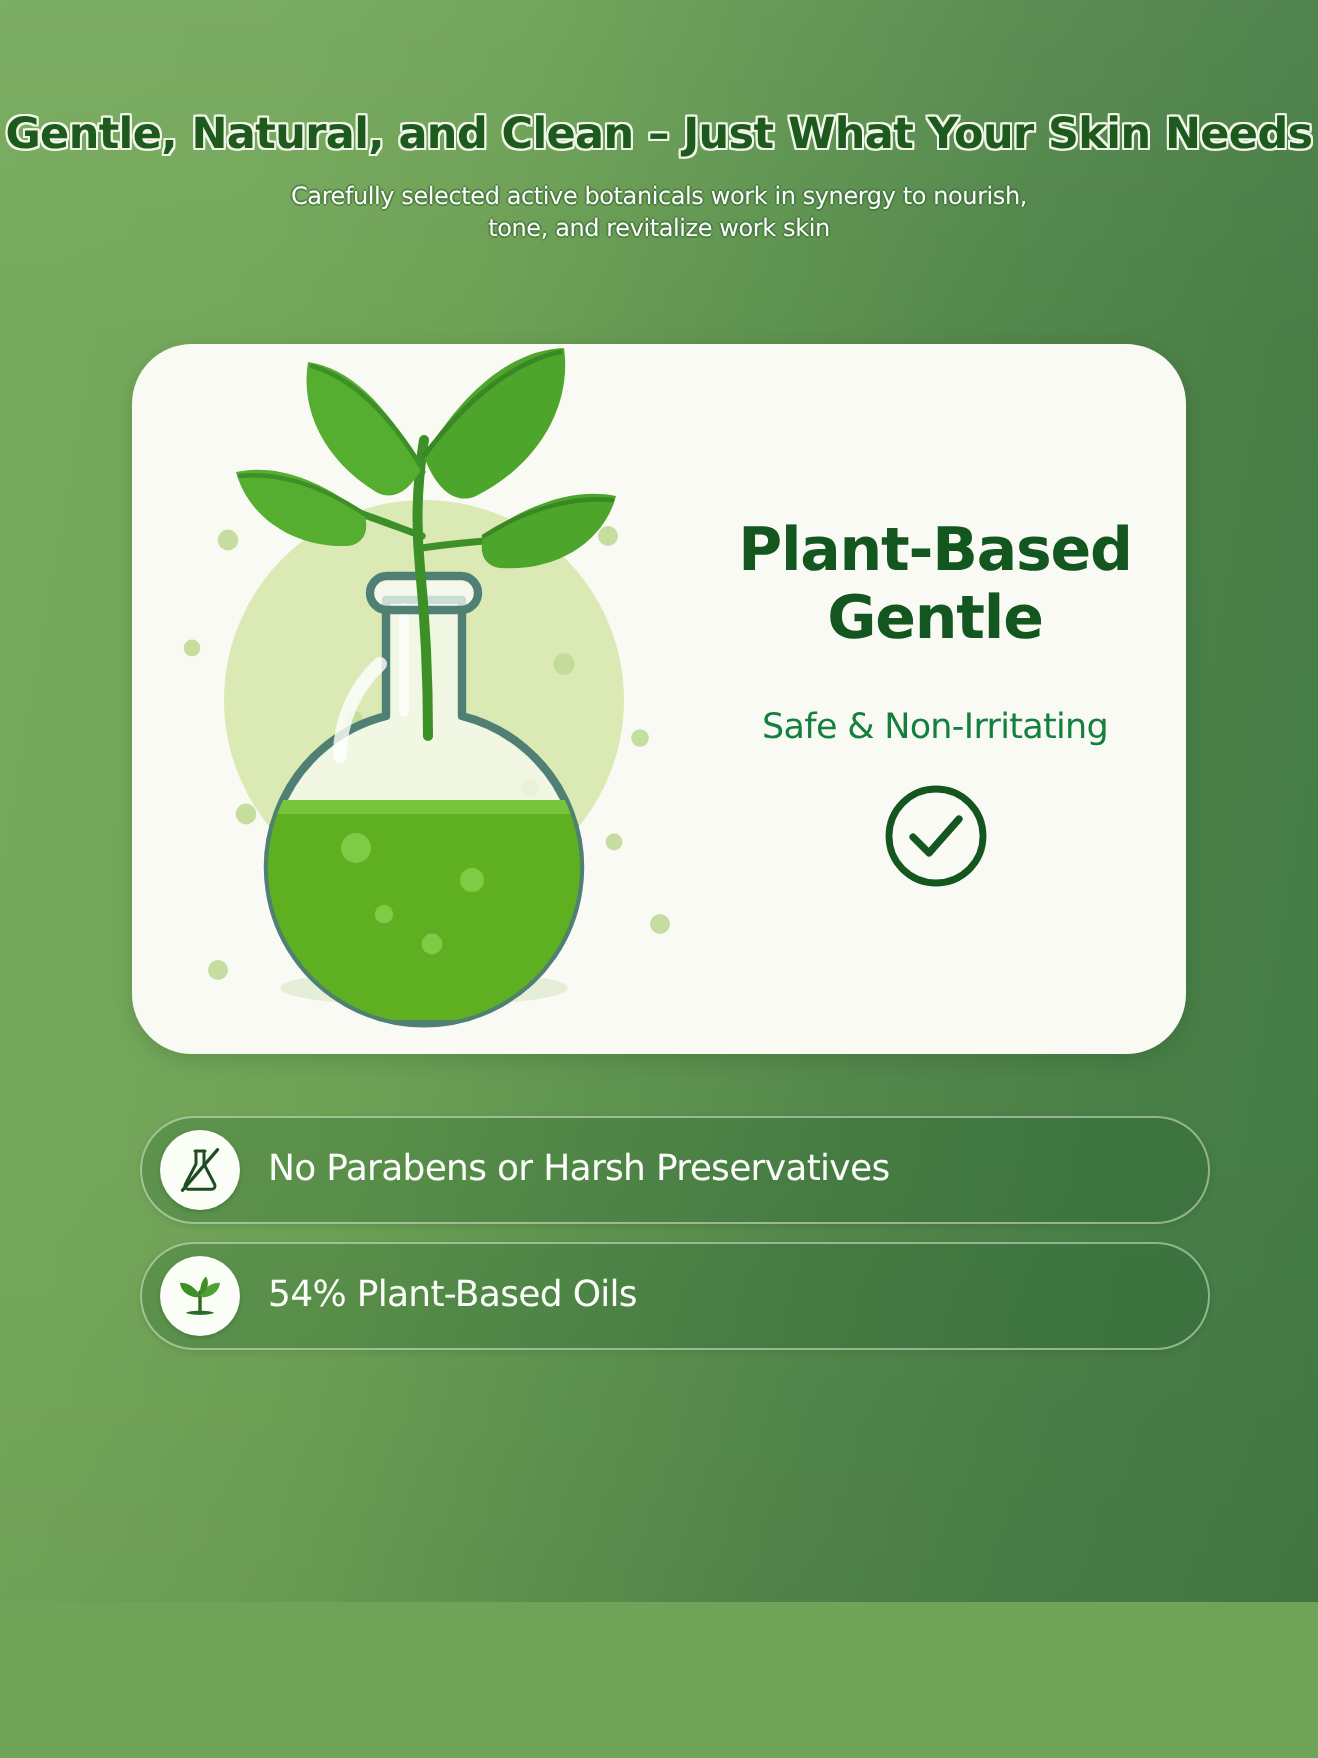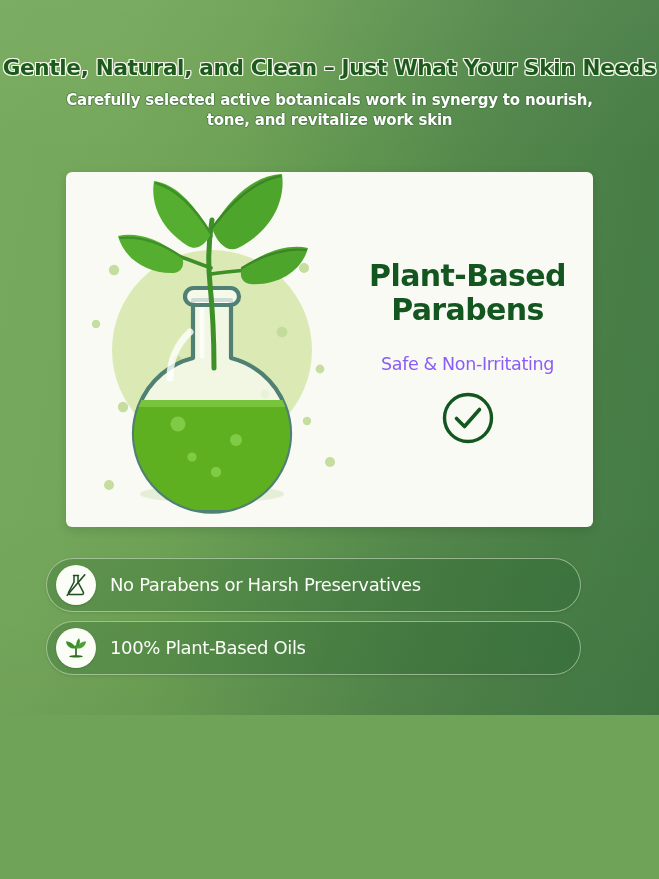--- a/index.html
+++ b/index.html
@@ -12,21 +12,21 @@
 
   body {
     font-family: "Liberation Sans", "DejaVu Sans", sans-serif;
     background: #6fa357;
     overflow: hidden;
   }
 
   .poster {
     position: relative;
     width: 659px;
-    height: 715px;
+    height: 801px;
     background:
       linear-gradient(100deg,
         #76a95d 0%,
         #74a75b 18%,
         #6da155 34%,
         #5f9450 50%,
         #53874b 66%,
         #4a7f47 82%,
         #437a45 100%);
     overflow: hidden;
@@ -68,40 +68,40 @@
        1px 0 0 #f2f6e8, -1px 0 0 #f2f6e8,
        0 1px 0 #f2f6e8, 0 -1px 0 #f2f6e8,
        1px 1px 0 #f2f6e8, -1px -1px 0 #f2f6e8,
        1px -1px 0 #f2f6e8, -1px 1px 0 #f2f6e8;
     white-space: nowrap;
   }
 
   .subheadline {
     margin-top: 9px;
     font-family: "DejaVu Sans", sans-serif;
-    font-size: 15px;
-    font-weight: bold;
+    font-size: 12px;
+    font-weight: normal;
     color: #ffffff;
     line-height: 1.35;
     letter-spacing: -0.2px;
     text-shadow:
        1px 0 0 rgba(60,110,55,.55), -1px 0 0 rgba(60,110,55,.55),
        0 1px 0 rgba(60,110,55,.55), 0 -1px 0 rgba(60,110,55,.55);
   }
   .subheadline .sub-line { display:block; }
 
   
   .hero-card {
     position: absolute;
     left: 66px;
     top: 172px;
     width: 527px;
     height: 355px;
     background: #f9faf4;
-    border-radius: 6px;
+    border-radius: 30px;
     box-shadow: 0 3px 10px rgba(20,50,20,0.16);
     z-index: 3;
     overflow: hidden;
   }
 
   .hero-inner {
     position: relative;
     width: 100%;
     height: 100%;
     display: flex;
@@ -136,35 +136,35 @@
     line-height: 1.13;
     letter-spacing: -0.6px;
   }
   .hero-title .t-line { display:block; }
 
   .hero-sub {
     margin-top: 28px;
     font-family: "DejaVu Sans", sans-serif;
     font-size: 17.5px;
     font-weight: normal;
-    color: #8b5cf6;
+    color: #15803d;
     letter-spacing: -0.35px;
     white-space: nowrap;
   }
 
   .hero-check {
     margin-top: 16px;
     width: 56px;
     height: 56px;
   }
 
   
   .features {
     position: absolute;
-    left: 46px;
+    left: 70px;
     top: 558px;
     width: 535px;
     z-index: 3;
     display: flex;
     flex-direction: column;
     gap: 9px;
   }
 
   .pill {
     position: relative;
@@ -282,21 +282,21 @@
 
           <path d="M176,96 C200,78 224,72 242,76 C236,99 212,114 184,112 C176,111 173,104 176,96 Z" fill="#4ea52c"></path>
           <path d="M176,96 C198,82 222,76 240,78" fill="none" stroke="#3a8725" stroke-width="2.2" stroke-linecap="round"></path>
 
         </svg>
       </div>
 
       <div class="hero-text">
         <div class="hero-title">
           <span class="t-line">Plant-Based</span>
-          <span class="t-line">Parabens</span>
+          <span class="t-line">Gentle</span>
         </div>
         <div class="hero-sub">Safe &amp; Non-Irritating</div>
 
         <svg class="hero-check" viewBox="0 0 56 56">
           <circle cx="28" cy="28" r="23.5" fill="none" stroke="#14561f" stroke-width="3.4"></circle>
           <path d="M16.5,28.5 L24.5,36.5 L39.5,19.5" fill="none" stroke="#14561f" stroke-width="3.6" stroke-linecap="round" stroke-linejoin="round"></path>
         </svg>
       </div>
 
     </div>
@@ -318,19 +318,19 @@
     <div class="pill">
       <div class="pill-icon">
         <svg width="26" height="26" viewBox="0 0 26 26">
           <path d="M13,21 L13,11" fill="none" stroke="#2e6b22" stroke-width="1.7" stroke-linecap="round"></path>
           <path d="M13,12.5 C9.5,7.5 6,6.2 3,6.4 C3.4,10.6 7,13.6 11.6,13.6 C12.6,13.6 13.2,13.3 13,12.5 Z" fill="#3f8f28"></path>
           <path d="M13,12.5 C16.5,7.5 20,6.2 23,6.4 C22.6,10.6 19,13.6 14.4,13.6 C13.4,13.6 12.8,13.3 13,12.5 Z" fill="#4da332"></path>
           <path d="M13,11.4 C13,7.4 14.4,4.6 16,3.2 C17.6,5.6 17.2,9.4 14.6,11.8 C13.9,12.4 13.1,12.2 13,11.4 Z" fill="#3f8f28"></path>
           <path d="M6,21.4 C8,20 18,20 20,21.4 C18,22.8 8,22.8 6,21.4 Z" fill="#2e6b22"></path>
         </svg>
       </div>
-      <div class="pill-label">100% Plant-Based Oils</div>
+      <div class="pill-label">54% Plant-Based Oils</div>
     </div>
 
 
   </div>
 
 </div>
 
 </body></html>

